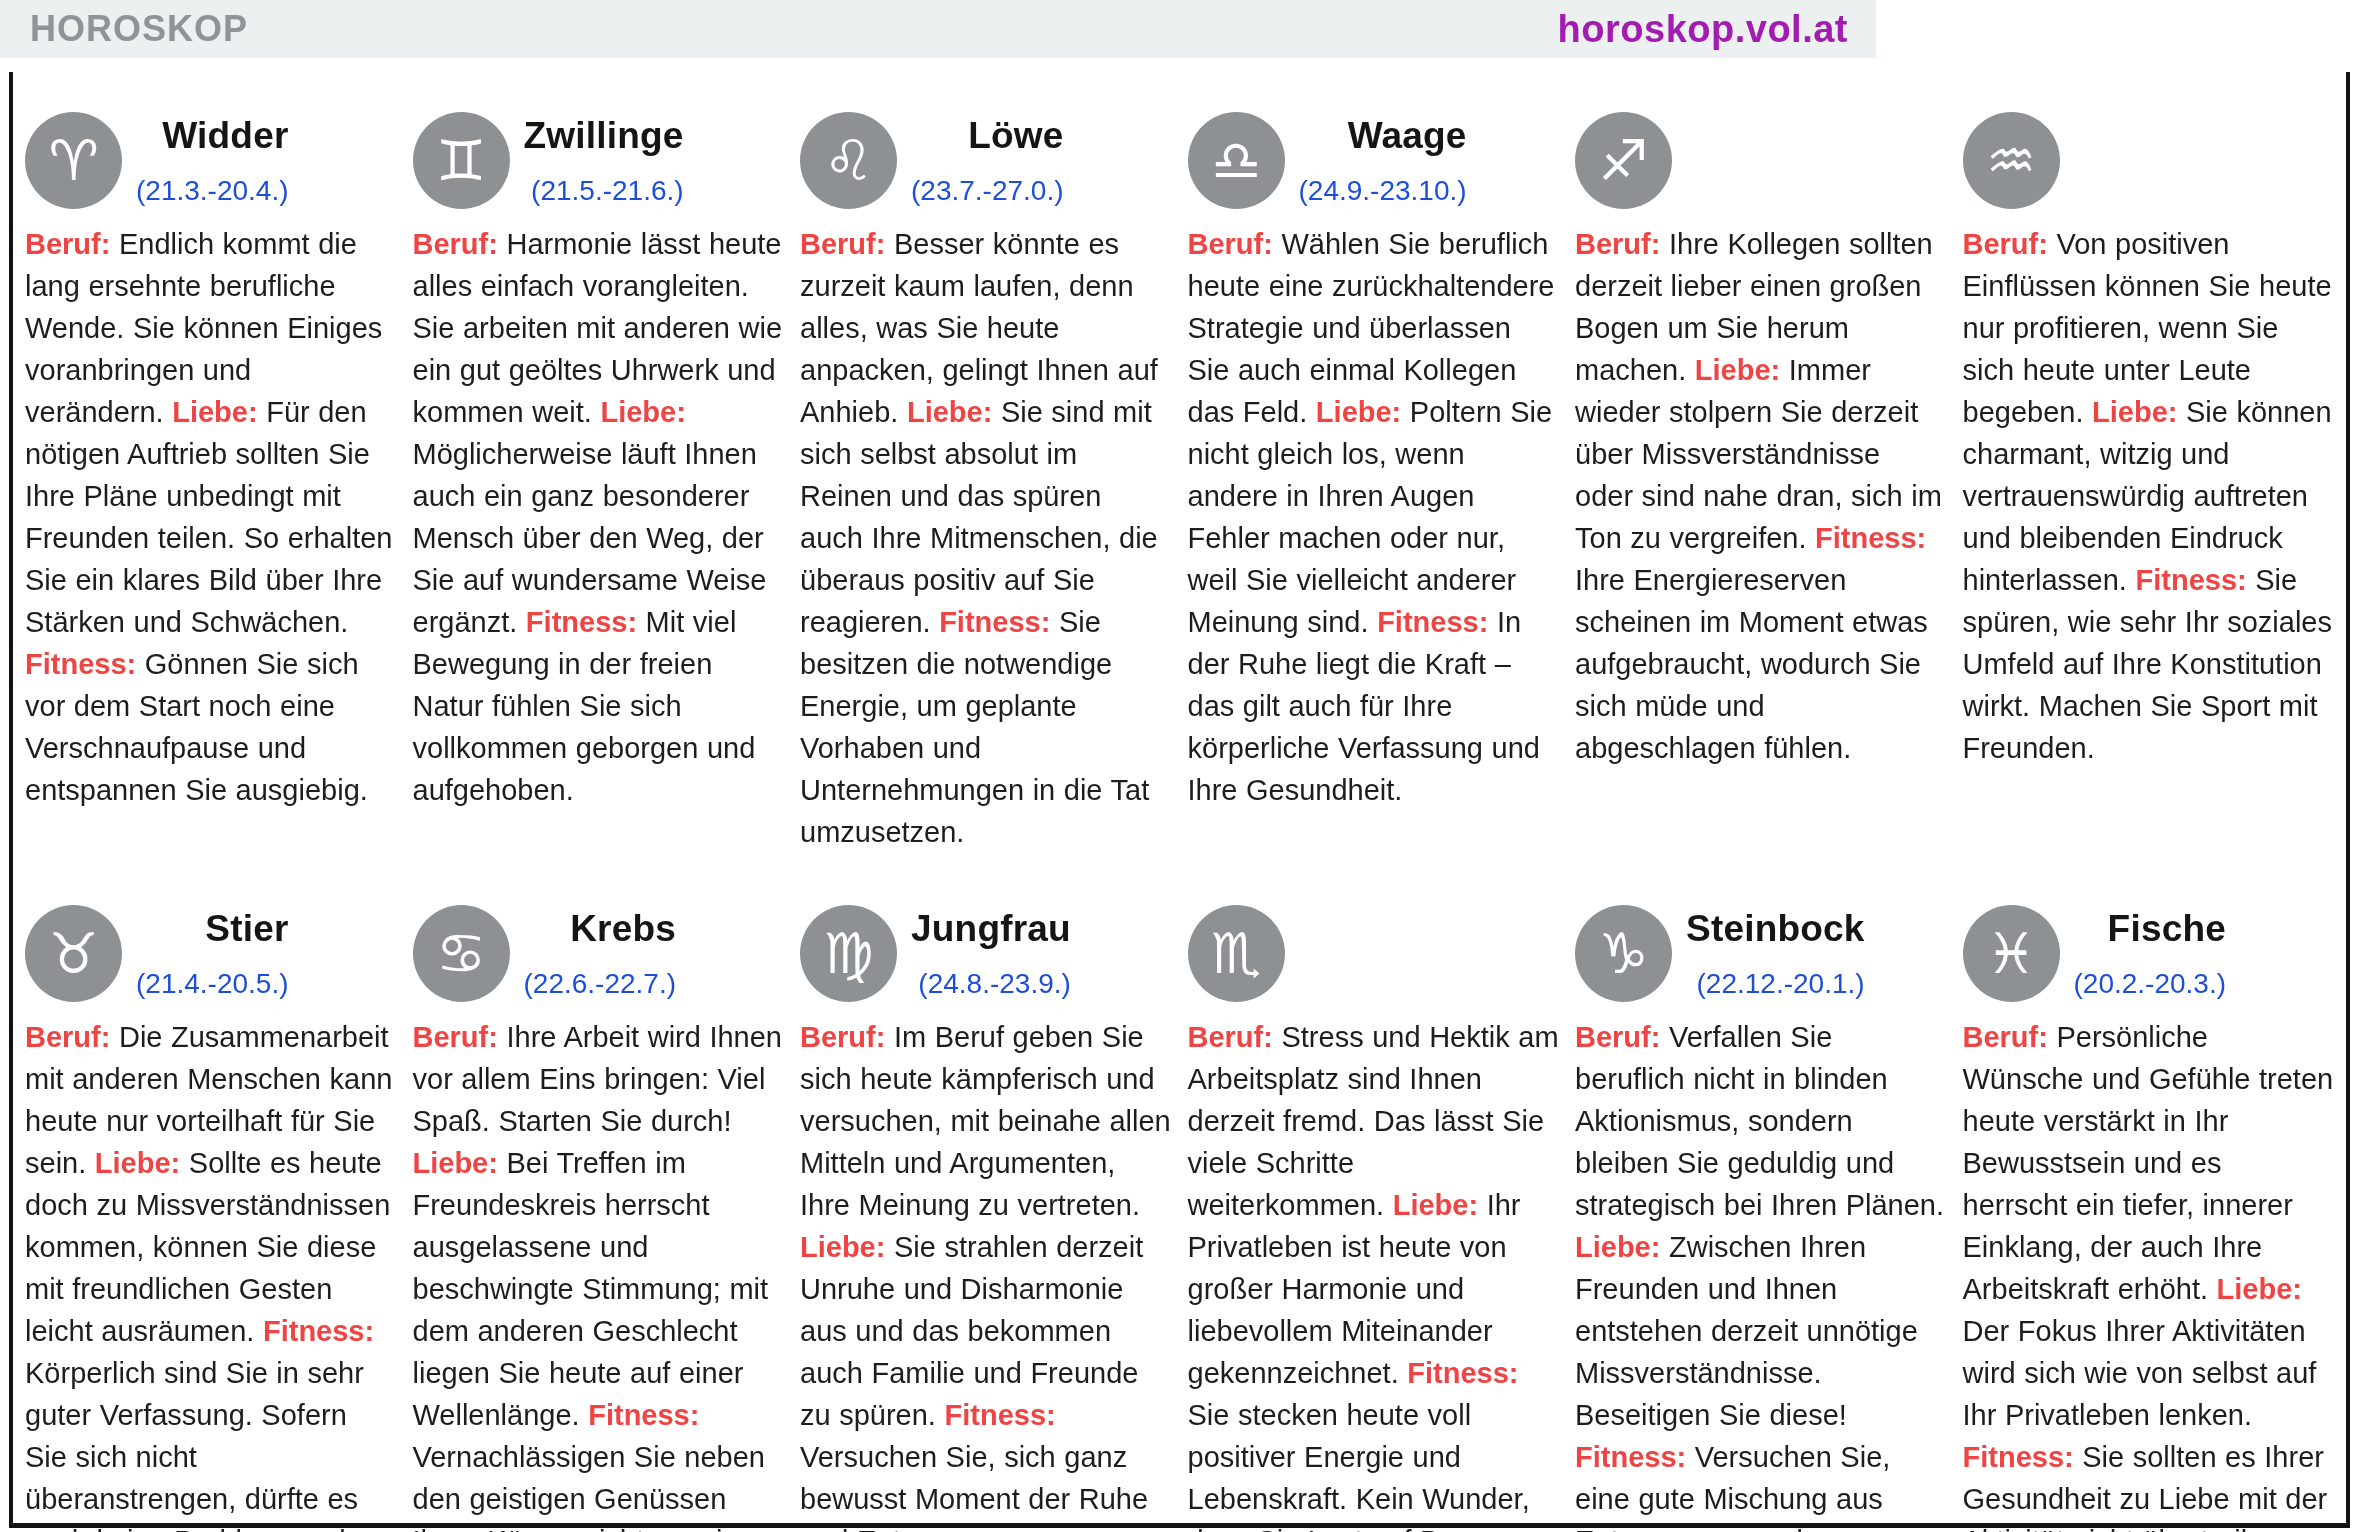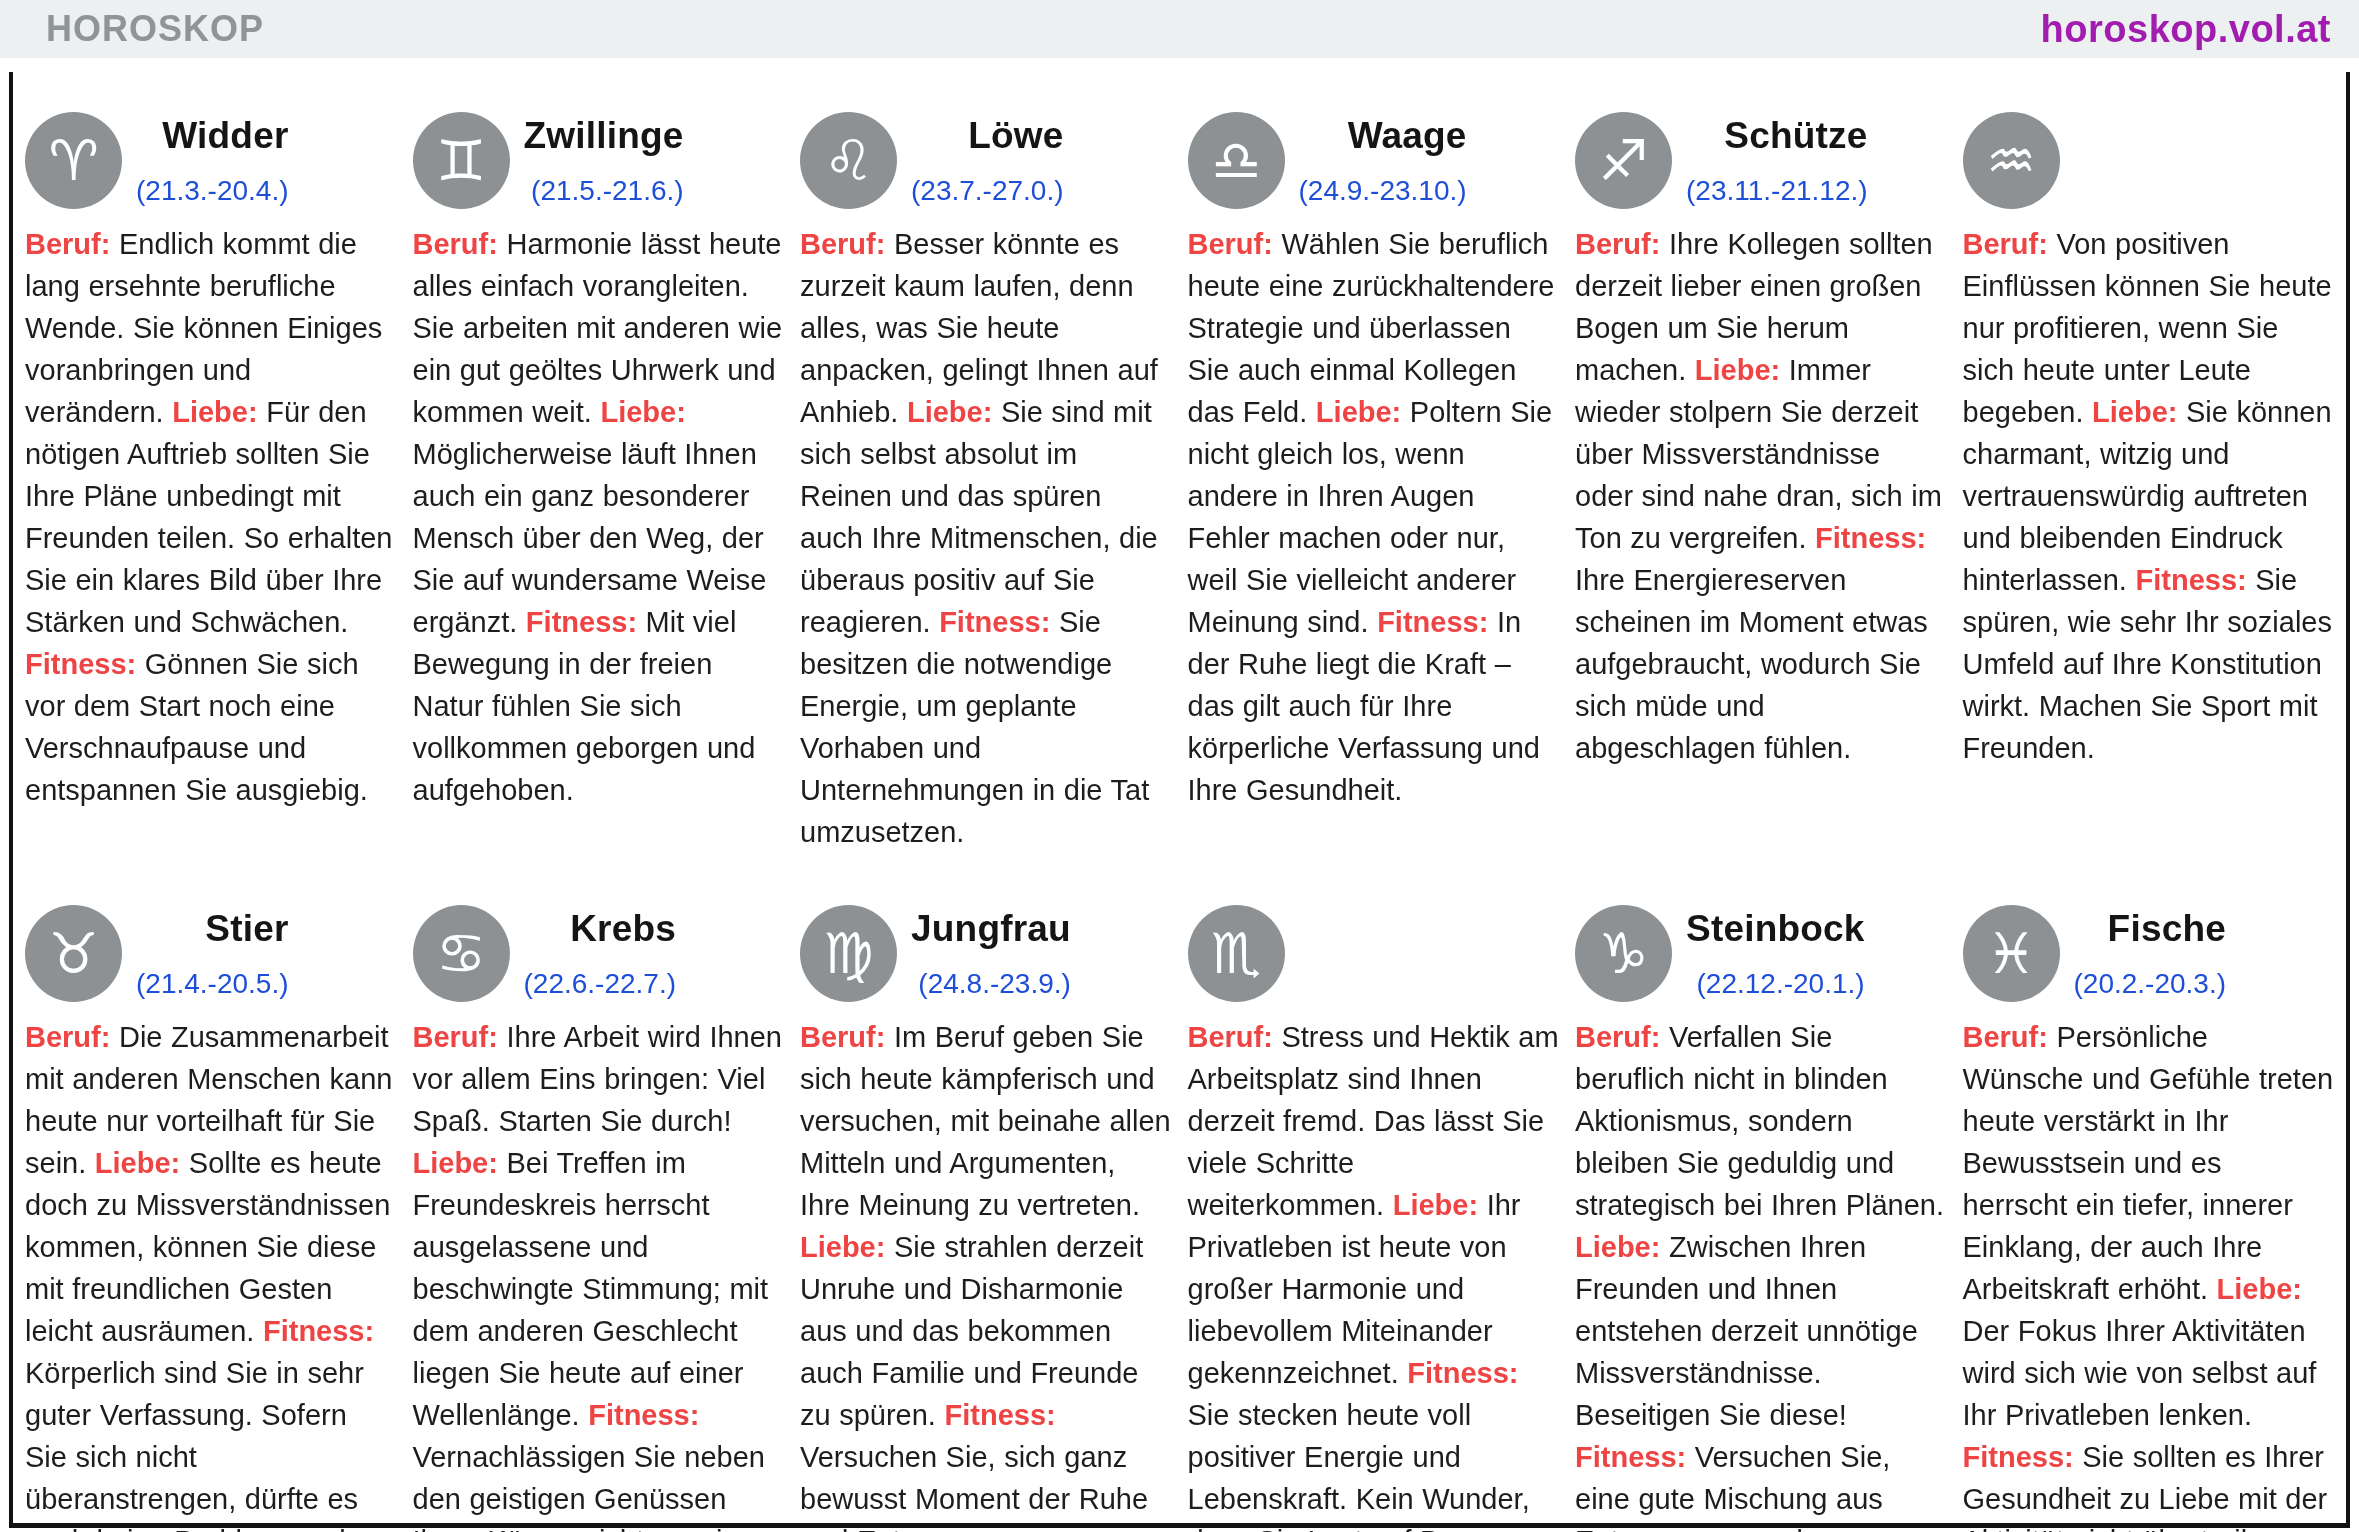--- a/index.html
+++ b/index.html
@@ -2,23 +2,23 @@
 <html lang="de"><head>
 <meta charset="utf-8">
 <style>
   html,body{margin:0;padding:0;}
   body{
     width:2359px;height:1532px;overflow:hidden;position:relative;
     background:#ffffff;color:#1d1d1b;
     font-family:"Liberation Sans", sans-serif;
   }
   .topbar{
-    position:absolute;top:0;left:0;width:2359px;height:58px;
+    position:absolute;top:0;left:0;width:1876px;height:58px;
     background:#edf0f0;display:flex;align-items:center;justify-content:space-between;
-    box-sizing:border-box;padding:0 28px 0 46px;text-align:right;
+    box-sizing:border-box;padding:0 28px 0 30px;text-align:right;
   }
   .topbar .page-title{
     font-size:36px;font-weight:bold;letter-spacing:1px;color:#8e9498;
   }
   .topbar .site{
     font-size:38px;font-weight:bold;color:#a21caf;letter-spacing:0.5px;
   }
   .frame{
     position:absolute;left:9px;right:9px;top:72px;height:1456px;
     box-sizing:border-box;
@@ -118,24 +118,20 @@
       </div>
     </div>
     <p class="bodytext"><b>Beruf:</b> <span>Wählen Sie beruflich heute eine zurückhaltendere Strategie und überlassen Sie auch einmal Kollegen das Feld.</span> <b>Liebe:</b> <span>Poltern Sie nicht gleich los, wenn andere in Ihren Augen Fehler machen oder nur, weil Sie vielleicht anderer Meinung sind.</span> <b>Fitness:</b> <span>In der Ruhe liegt die Kraft – das gilt auch für Ihre körperliche Verfassung und Ihre Gesundheit.</span></p>
   </section>
 
   <section class="cell">
     <div class="cellhead">
       <div class="circle">
         <span class="glyph">♐</span>
       </div>
-      <div class="titles">
-        <h2 class="signname">Schütze</h2>
-        <div class="dates">(23.11.-21.12.)</div>
-      </div>
     </div>
     <p class="bodytext"><b>Beruf:</b> <span>Ihre Kollegen sollten derzeit lieber einen großen Bogen um Sie herum machen.</span> <b>Liebe:</b> <span>Immer wieder stolpern Sie derzeit über Missverständnisse oder sind nahe dran, sich im Ton zu vergreifen.</span> <b>Fitness:</b> <span>Ihre Energiereserven scheinen im Moment etwas aufgebraucht, wodurch Sie sich müde und abgeschlagen fühlen.</span></p>
   </section>
 
   <section class="cell">
     <div class="cellhead">
       <div class="circle">
         <span class="glyph">♒</span>
       </div>
     </div>

